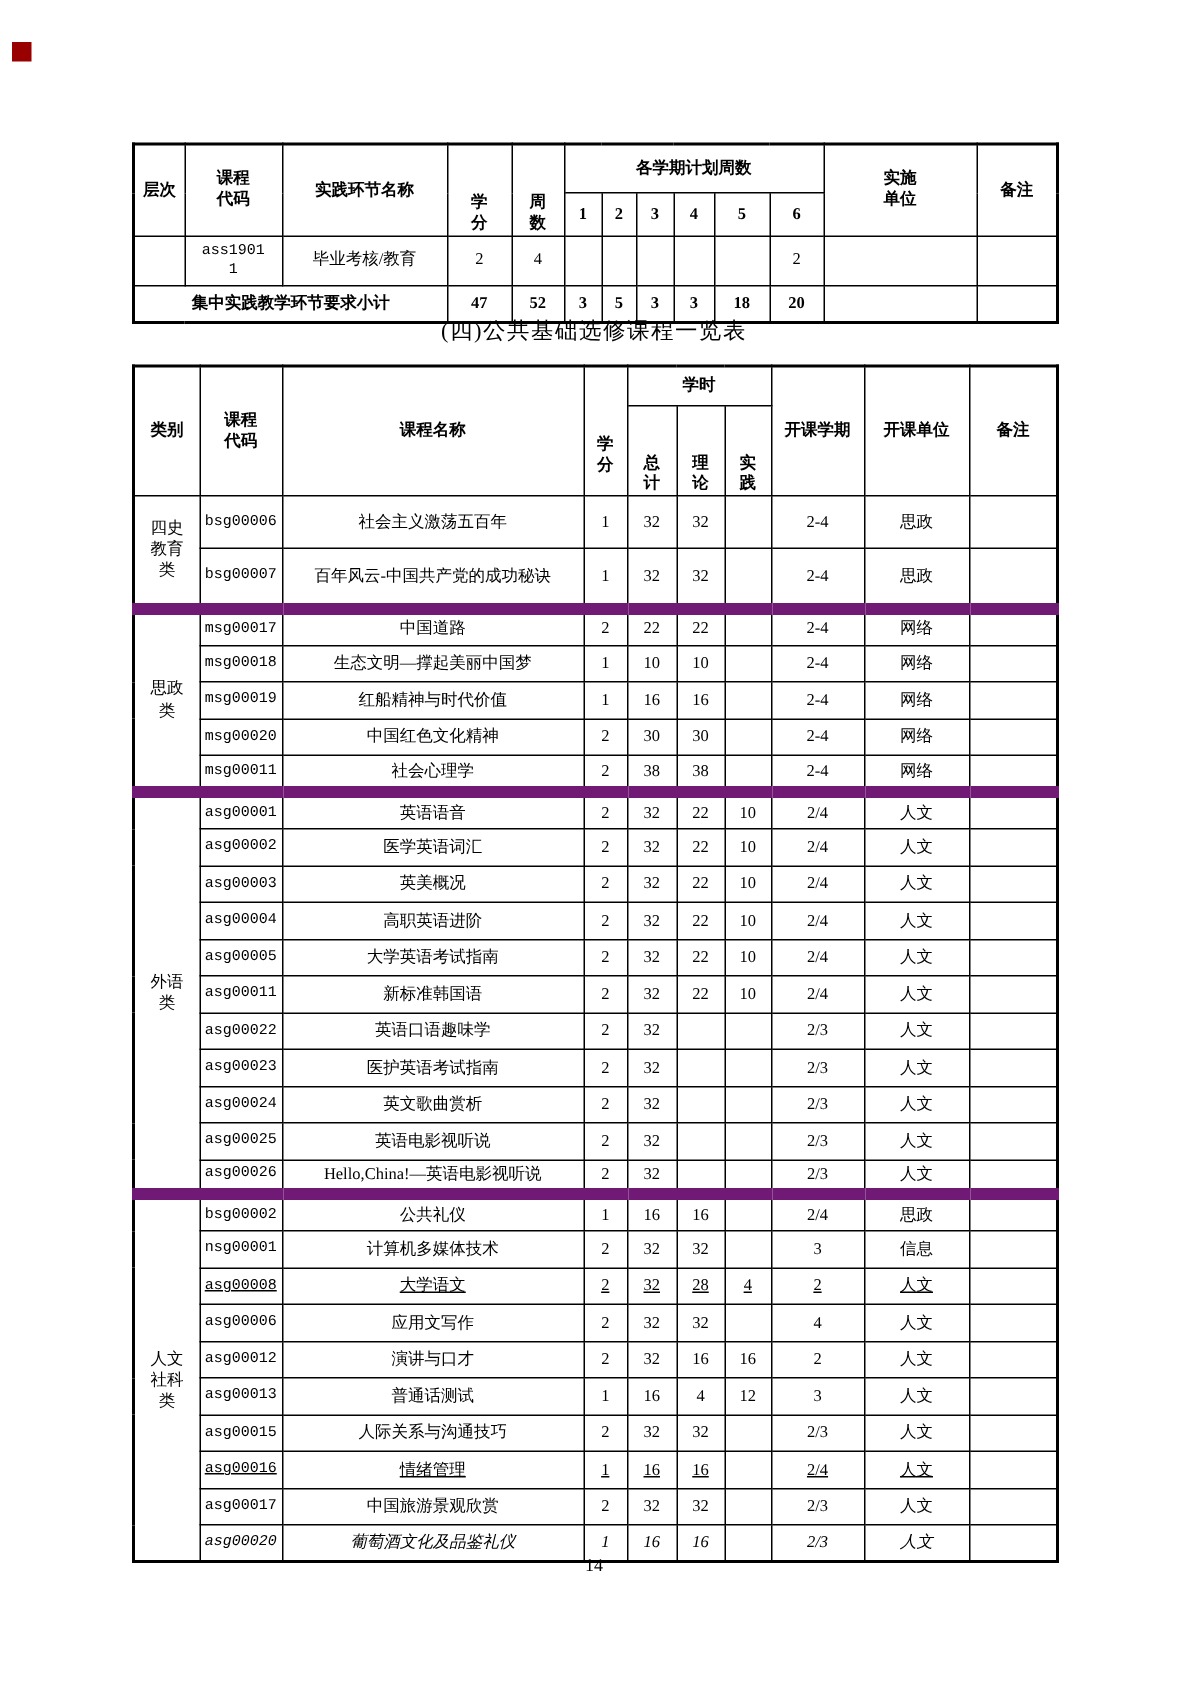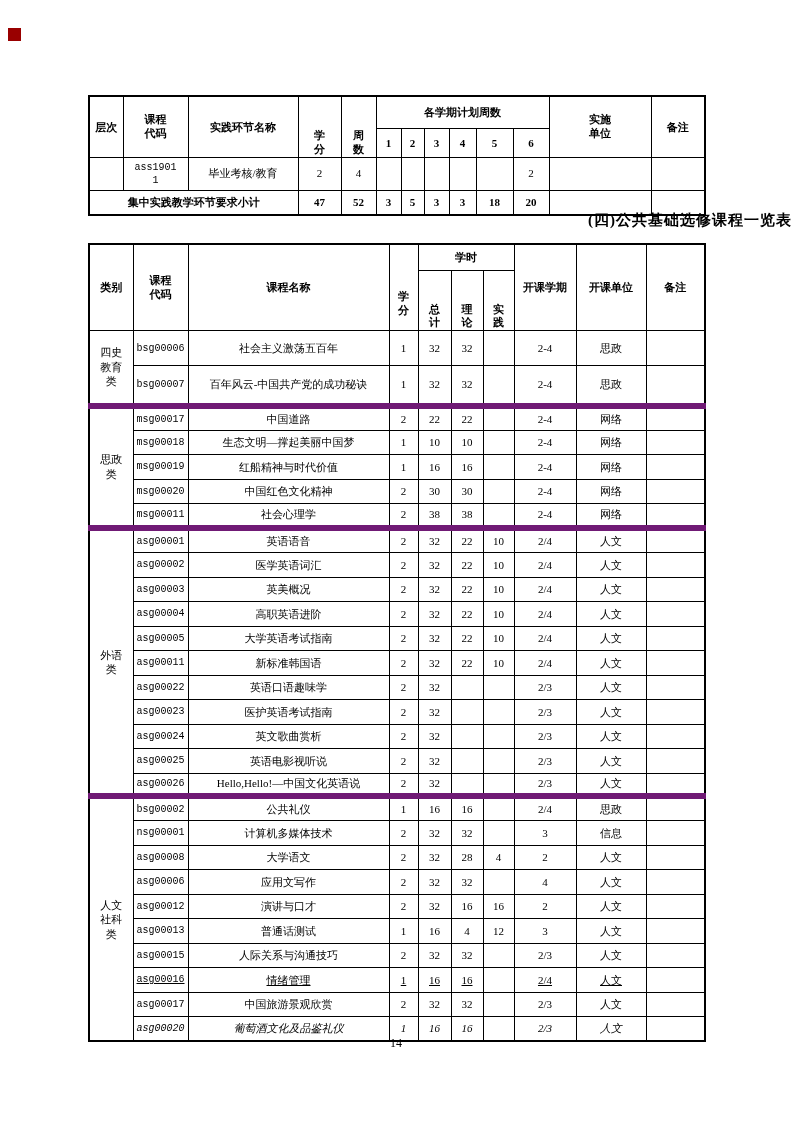--- a/index.html
+++ b/index.html
@@ -13,23 +13,23 @@
   .t1{position:absolute;left:88px;top:95px;width:616px;}
   .t2{position:absolute;left:88px;top:243px;width:616px;}
   .t1 .h1{height:30px;} .t1 .h2{height:26px;}
   .t2 .h1{height:26px;} .t2 .h2{height:50px;}
   .w1{display:inline-block;width:1.1em;word-break:break-all;line-height:1.25;margin-top:32px;}
   .w2{display:inline-block;width:2.2em;word-break:break-all;line-height:1.25;}
   .code{font-family:"Liberation Mono","DejaVu Sans Mono",monospace;font-size:10px;}
   .codewrap{word-break:break-all;padding:0 9px;}
   .cat{padding:0 5px;}
   .sum td{font-weight:bold;height:23px;}
-  .sec td{border-top:6px solid #701a75;}
-  .title{position:absolute;left:0;top:211px;width:100%;text-align:right;
-         font-size:15px;font-weight:bold;letter-spacing:1px;}
+  .sec td{border-top:8px solid #701a75;}
+  .title{position:absolute;left:0;top:211px;width:100%;text-align:center;
+         font-size:15px;font-weight:normal;letter-spacing:1px;}
   .pageno{position:absolute;left:0;top:1036px;width:100%;text-align:center;font-size:12px;}
 </style>
 </head>
 <body>
 
 <div class="page">
 
   <div class="marker" style="background: rgb(153, 0, 0);"></div>
 
   <table class="t1">
@@ -318,21 +318,21 @@
           <td>2</td>
           <td>32</td>
           <td></td>
           <td></td>
           <td>2/3</td>
           <td>人文</td>
           <td></td>
         </tr>
         <tr style="height: 23px;">
           <td class="code">asg00026</td>
-          <td>Hello,Hello!—中国文化英语说</td>
+          <td>Hello,China!—英语电影视听说</td>
           <td>2</td>
           <td>32</td>
           <td></td>
           <td></td>
           <td>2/3</td>
           <td>人文</td>
           <td></td>
         </tr>
         <tr class="sec" style="height: 24.5px;">
           <td class="cat" rowspan="10">人文社科类</td>
@@ -350,21 +350,21 @@
           <td class="code">nsg00001</td>
           <td>计算机多媒体技术</td>
           <td>2</td>
           <td>32</td>
           <td>32</td>
           <td></td>
           <td>3</td>
           <td>信息</td>
           <td></td>
         </tr>
-        <tr style="height: 24.5px;">
+        <tr style="height: 24.5px; text-decoration: underline;">
           <td class="code">asg00008</td>
           <td>大学语文</td>
           <td>2</td>
           <td>32</td>
           <td>28</td>
           <td>4</td>
           <td>2</td>
           <td>人文</td>
           <td></td>
         </tr>

